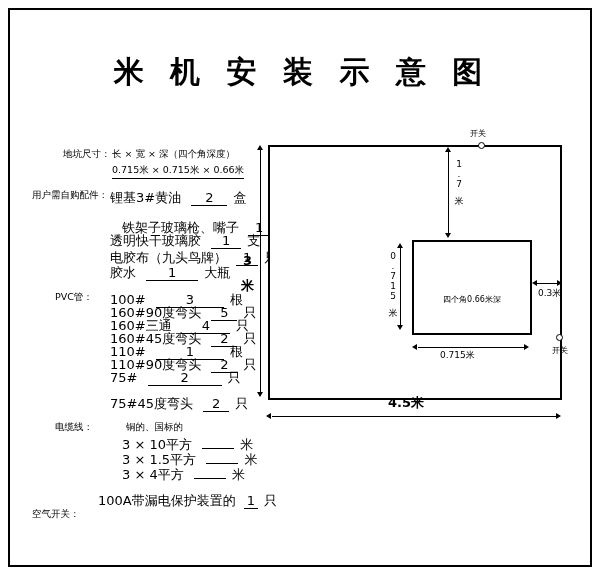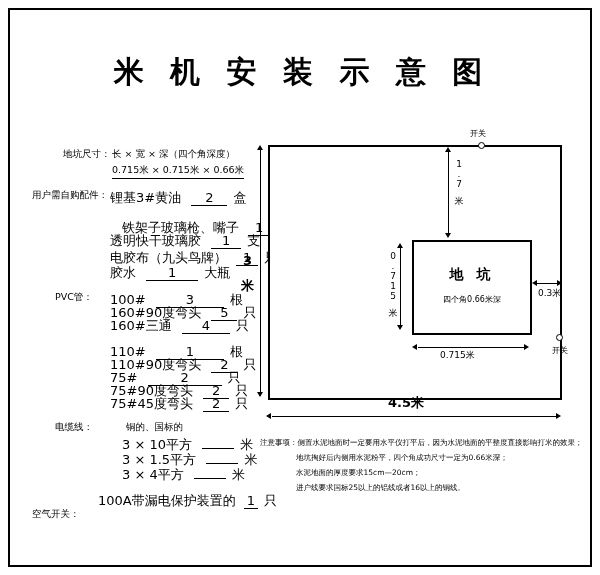--- a/index.html
+++ b/index.html
@@ -123,40 +123,40 @@
   <div class="row" style="left:100px;top:294px;">
     <span class="nm">160#90度弯头</span>
     <span class="qty" style="width:26px;margin-left:6px;">5</span>
     <span class="unit">只</span>
   </div>
   <div class="row" style="left:100px;top:307px;">
     <span class="nm">160#三通</span>
     <span class="qty" style="width:48px;margin-left:6px;">4</span>
     <span class="unit">只</span>
   </div>
+  <div class="row" style="left:100px;top:320px;">
+    <span class="nm">160#45度弯头</span>
+    <span class="qty" style="width:26px;margin-left:6px;">2</span>
+    <span class="unit">只</span>
+  </div>
   <div class="row" style="left:100px;top:333px;">
     <span class="nm">110#</span>
     <span class="qty" style="width:68px;margin-left:6px;">1</span>
     <span class="unit">根</span>
   </div>
   <div class="row" style="left:100px;top:346px;">
     <span class="nm">110#90度弯头</span>
     <span class="qty" style="width:26px;margin-left:6px;">2</span>
     <span class="unit">只</span>
   </div>
   <div class="row" style="left:100px;top:359px;">
     <span class="nm">75#</span>
     <span class="qty" style="width:74px;margin-left:6px;">2</span>
     <span class="unit">只</span>
   </div>
-  <div class="row" style="left:100px;top:372px;">
-    <span class="nm">75#90度弯头</span>
-    <span class="qty" style="width:26px;margin-left:6px;">2</span>
-    <span class="unit">只</span>
-  </div>
   <div class="row" style="left:100px;top:385px;">
     <span class="nm">75#45度弯头</span>
     <span class="qty" style="width:26px;margin-left:6px;">2</span>
     <span class="unit">只</span>
   </div>
 
   <div class="lbl" style="left:45px;top:411px;">电缆线：</div>
   <div class="lbl" style="left:116px;top:411px;">铜的、国标的</div>
 
   <div class="row" style="left:112px;top:426px;">
@@ -180,21 +180,20 @@
     <span class="nm">100A带漏电保护装置的</span>
     <span class="qty" style="width:14px;margin-left:4px;">1</span>
     <span class="unit">只</span>
   </div>
 
   <div id="draw">
 
     <div id="outer"></div>
 
     <div id="inner">
-      <div class="pittxt">地 坑</div>
       <div class="pitsub">四个角0.66米深</div>
     </div>
 
     <div class="swdot" style="left:218px;top:7px;"></div>
     <div class="sw" style="left:210px;top:-7px;">开关</div>
 
     <div class="swdot" style="left:296px;top:199px;"></div>
     <div class="sw" style="left:292px;top:210px;">开关</div>
 
     <div class="dimv" style="left:0px;top:14px;height:247px;"></div>
@@ -222,22 +221,14 @@
     <div class="arr right" style="left:264px;top:209px;"></div>
     <div class="dimtxt" style="left:180px;top:214px;">0.715米</div>
 
     <div class="dimv" style="left:140px;top:112px;height:80px;"></div>
     <div class="arr up" style="left:137px;top:108px;"></div>
     <div class="arr down" style="left:137px;top:190px;"></div>
     <div class="dimtxt vert" style="left:126px;top:116px;">0.715米</div>
 
   </div>
 
-  <div id="notes">
-    <div class="n">
-      <span class="hd">注意事项：</span><span>侧置水泥地面时一定要用水平仪打平后，因为水泥地面的平整度直接影响打米的效果；</span>
-    </div>
-    <div class="n" style="padding-left:36px;">地坑掏好后内侧用水泥粉平，四个角成功尺寸一定为0.66米深；</div>
-    <div class="n" style="padding-left:36px;">水泥地面的厚度要求15cm—20cm；</div>
-    <div class="n" style="padding-left:36px;">进户线要求国标25以上的铝线或者16以上的铜线。</div>
-  </div>
 
 </div>
 
 </body></html>

